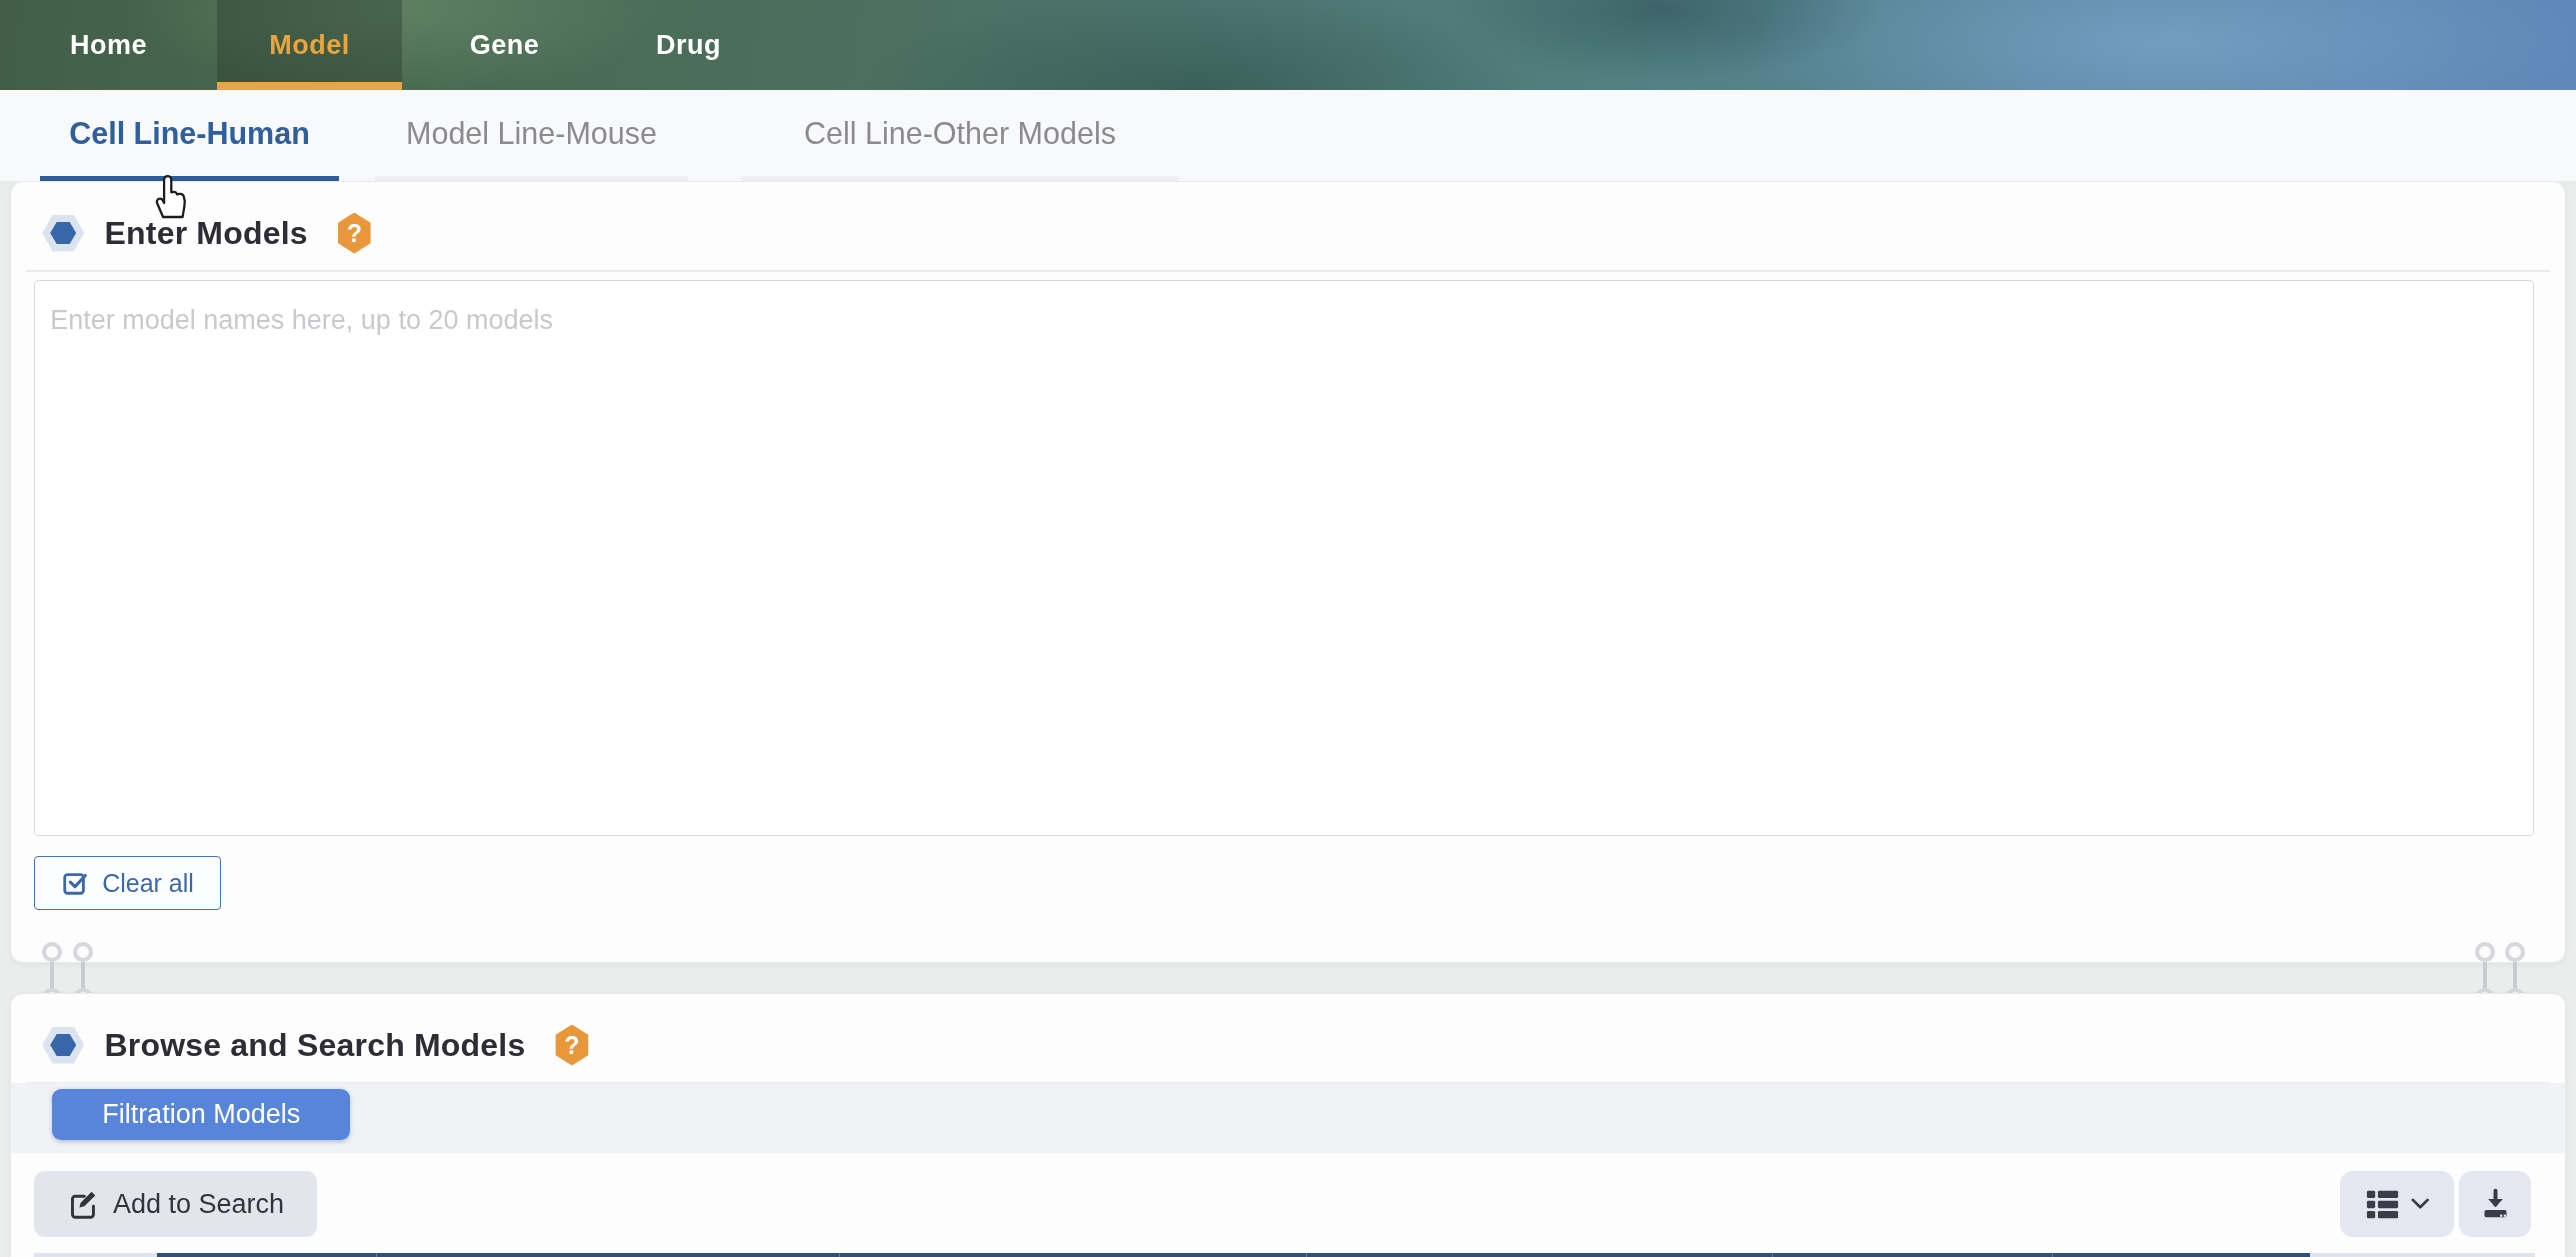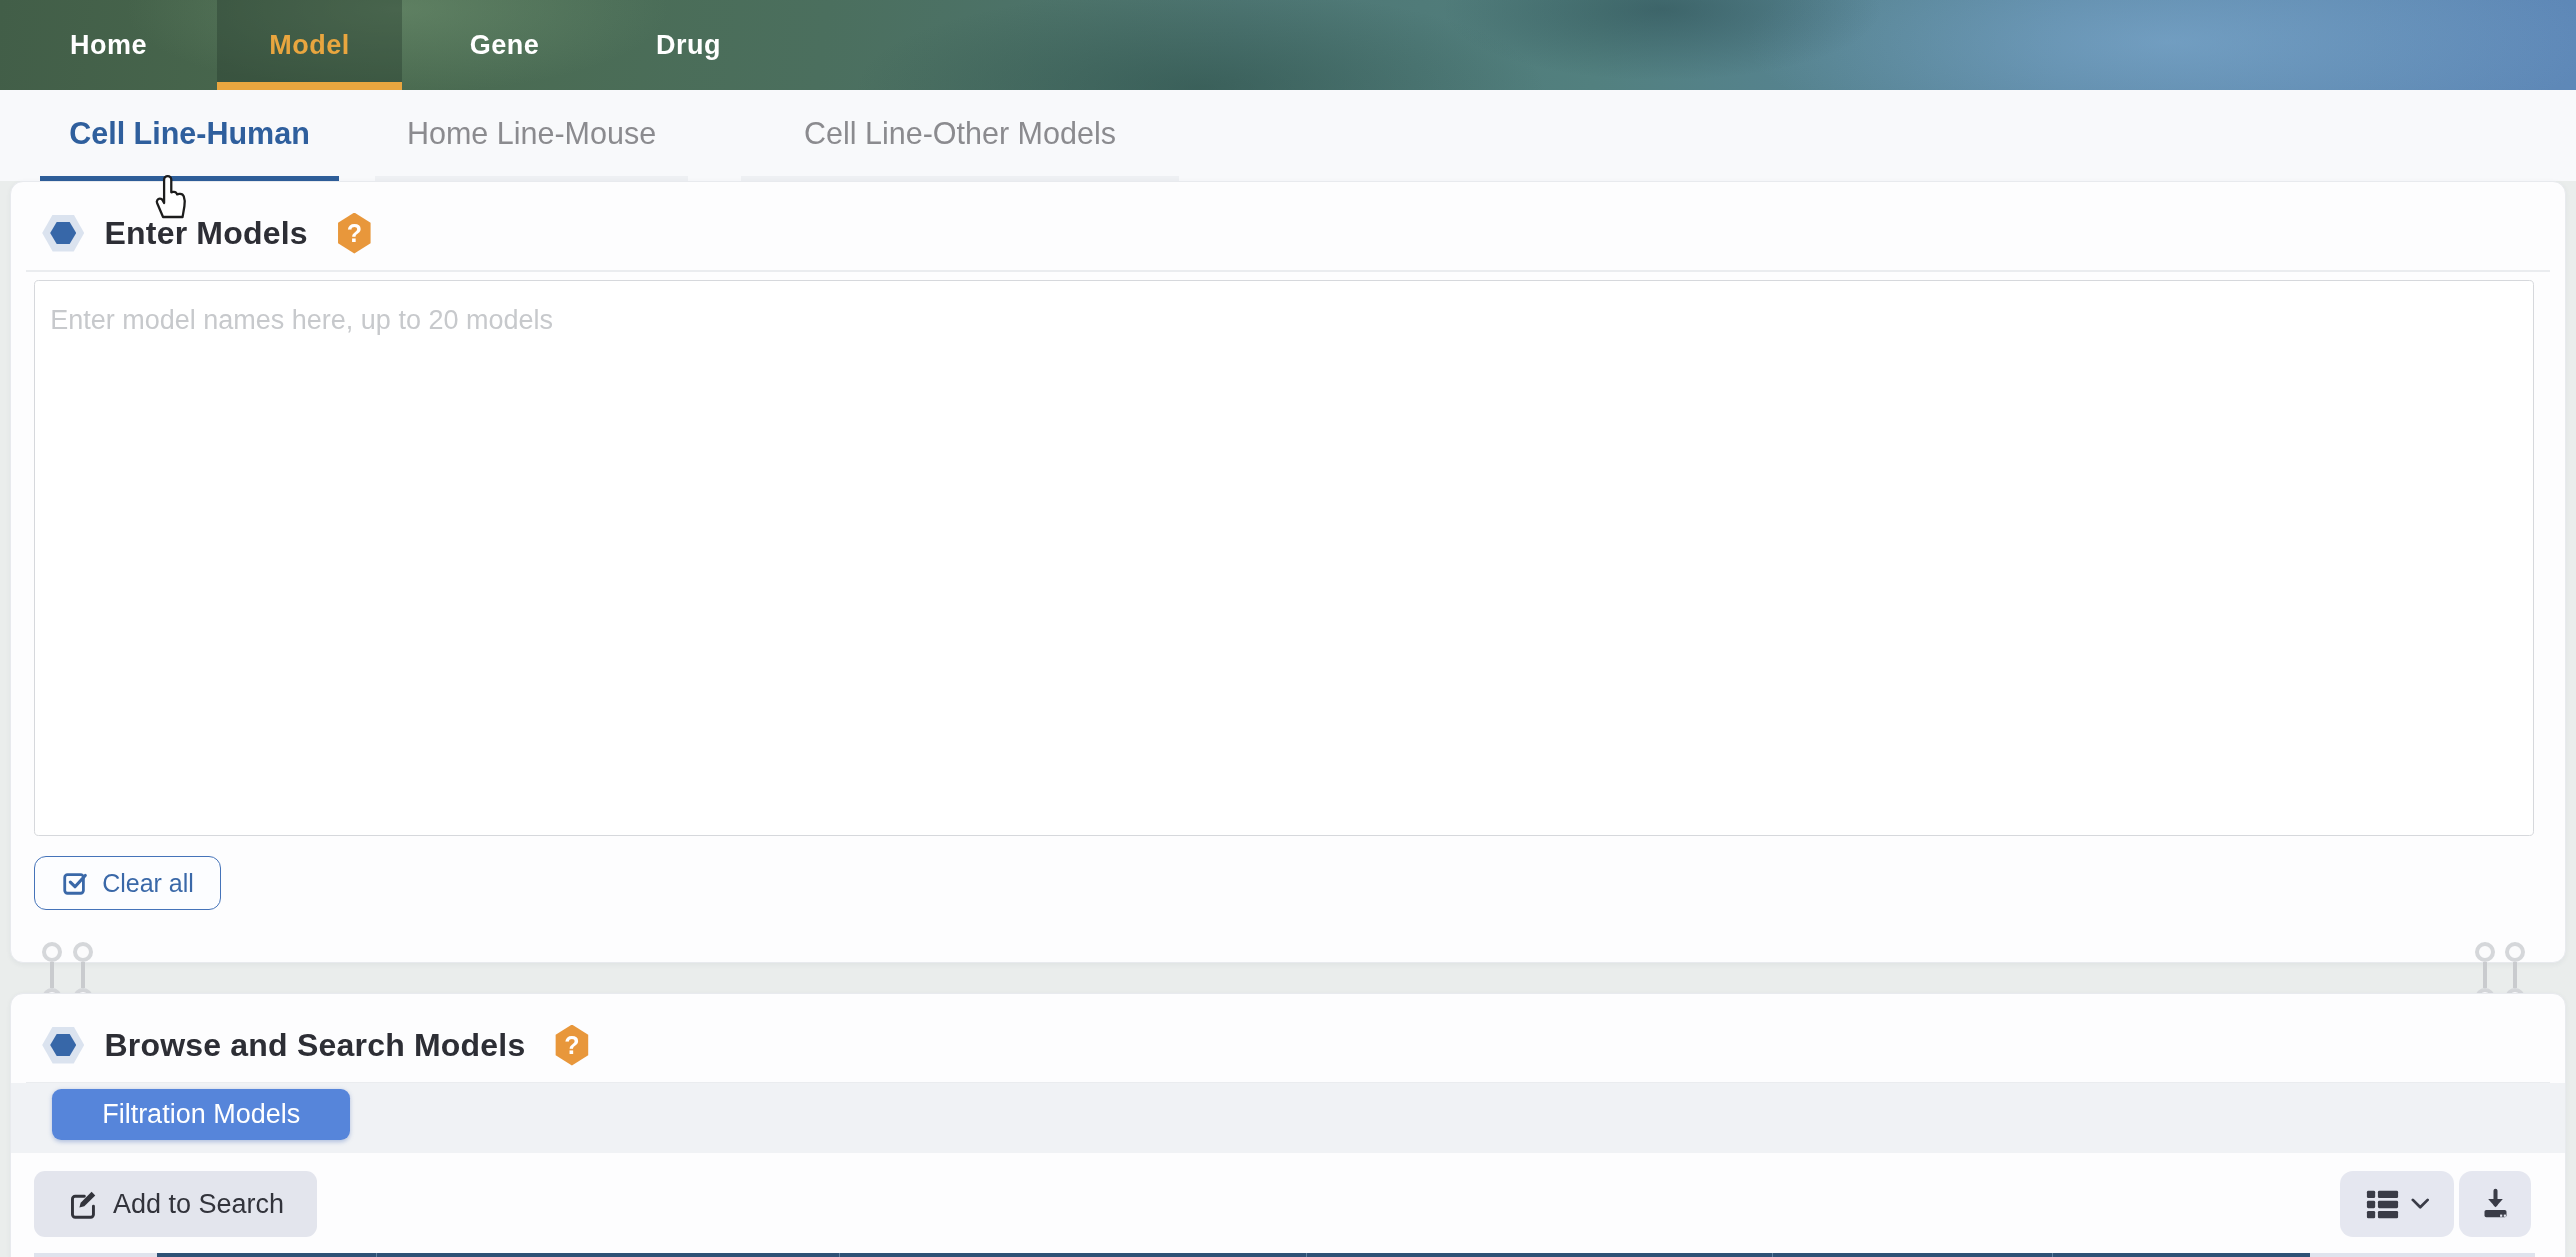--- a/index.html
+++ b/index.html
@@ -74,21 +74,21 @@
     position:absolute; left:23px; top:98px; width:2500px; height:556px;
     border:1.8px solid #d6d8dc; border-radius:4.6px; background:#ffffff;
     padding:24px 15px; font-family:"Liberation Sans", sans-serif;
     font-size:27px; color:#555; resize:none; outline:none;
   }
   .models-textarea::placeholder { color:#c7c9cc; opacity:1; }
 
   .clear-all-btn {
     position:absolute; left:23px; top:674px; height:54px; padding:0 26px;
     display:inline-flex; align-items:center; gap:13px;
-    background:#fcfdff; border:1.8px solid #4573b9; border-radius:12px;
+    background:#fcfdff; border:1.8px solid #4573b9; border-radius:4px;
     color:#3a68a8; font-size:25px; font-weight:500; cursor:pointer;
     font-family:"Liberation Sans", sans-serif;
   }
 
   
   .chain { position:absolute; width:22px; display:flex; flex-direction:column; align-items:center; }
   .chain .ring { width:20.3px; height:20.3px; border:4.6px solid #d5d7da; border-radius:50%; background:#fbfbfc; }
   .chain .bar  { width:4.6px; height:26px; background:#c9cbce; }
 
   
@@ -143,21 +143,21 @@
       <span>Drug</span>
     </div>
   </div>
 
   <div class="tabs">
     <div class="tab active" style="left:40px; width:299px">
       <span>Cell Line-Human</span>
       <div class="tab-underline"></div>
     </div>
     <div class="tab" style="left:375px; width:313px">
-      <span>Home Line-Mouse</span>
+      <span>Model Line-Mouse</span>
       <div class="tab-underline"></div>
     </div>
     <div class="tab" style="left:741px; width:438px">
       <span>Cell Line-Other Models</span>
       <div class="tab-underline"></div>
     </div>
     <div class="tab-caret"></div>
   </div>
 
   <div class="card card1">

